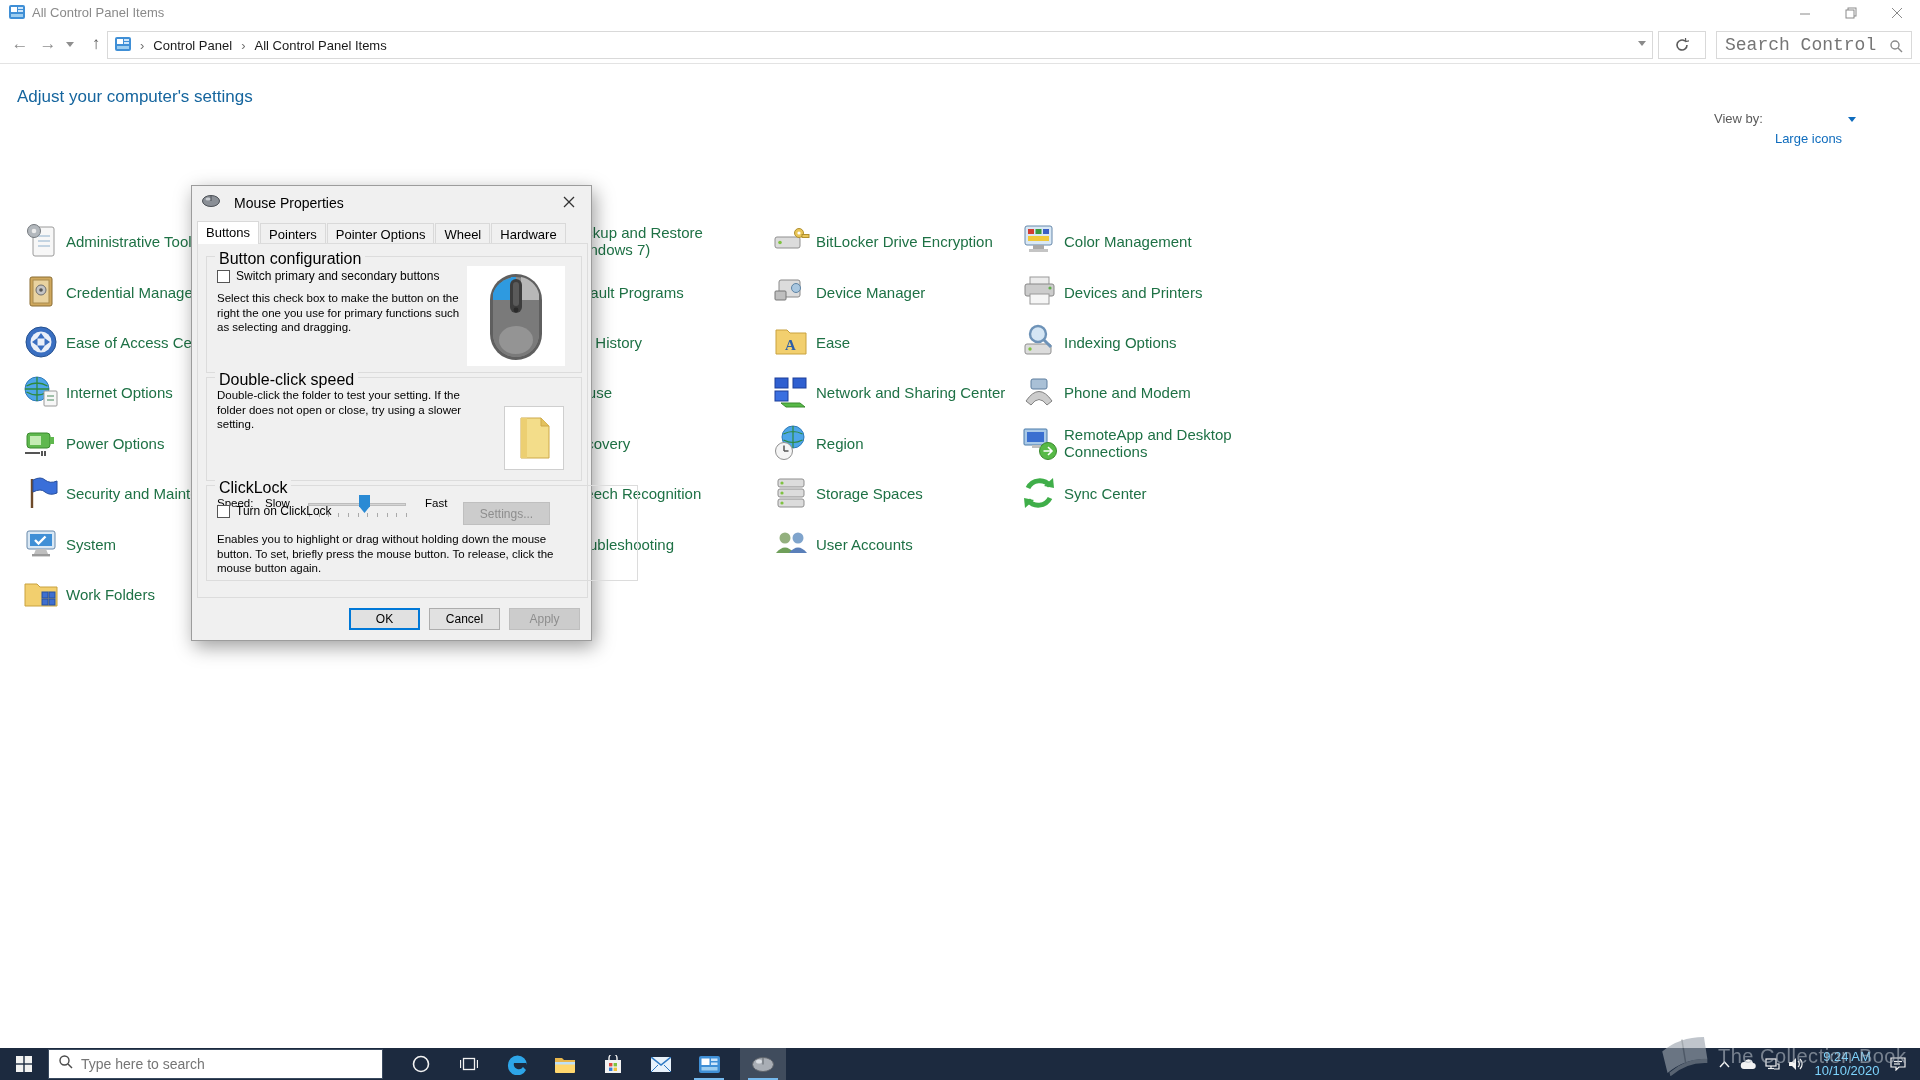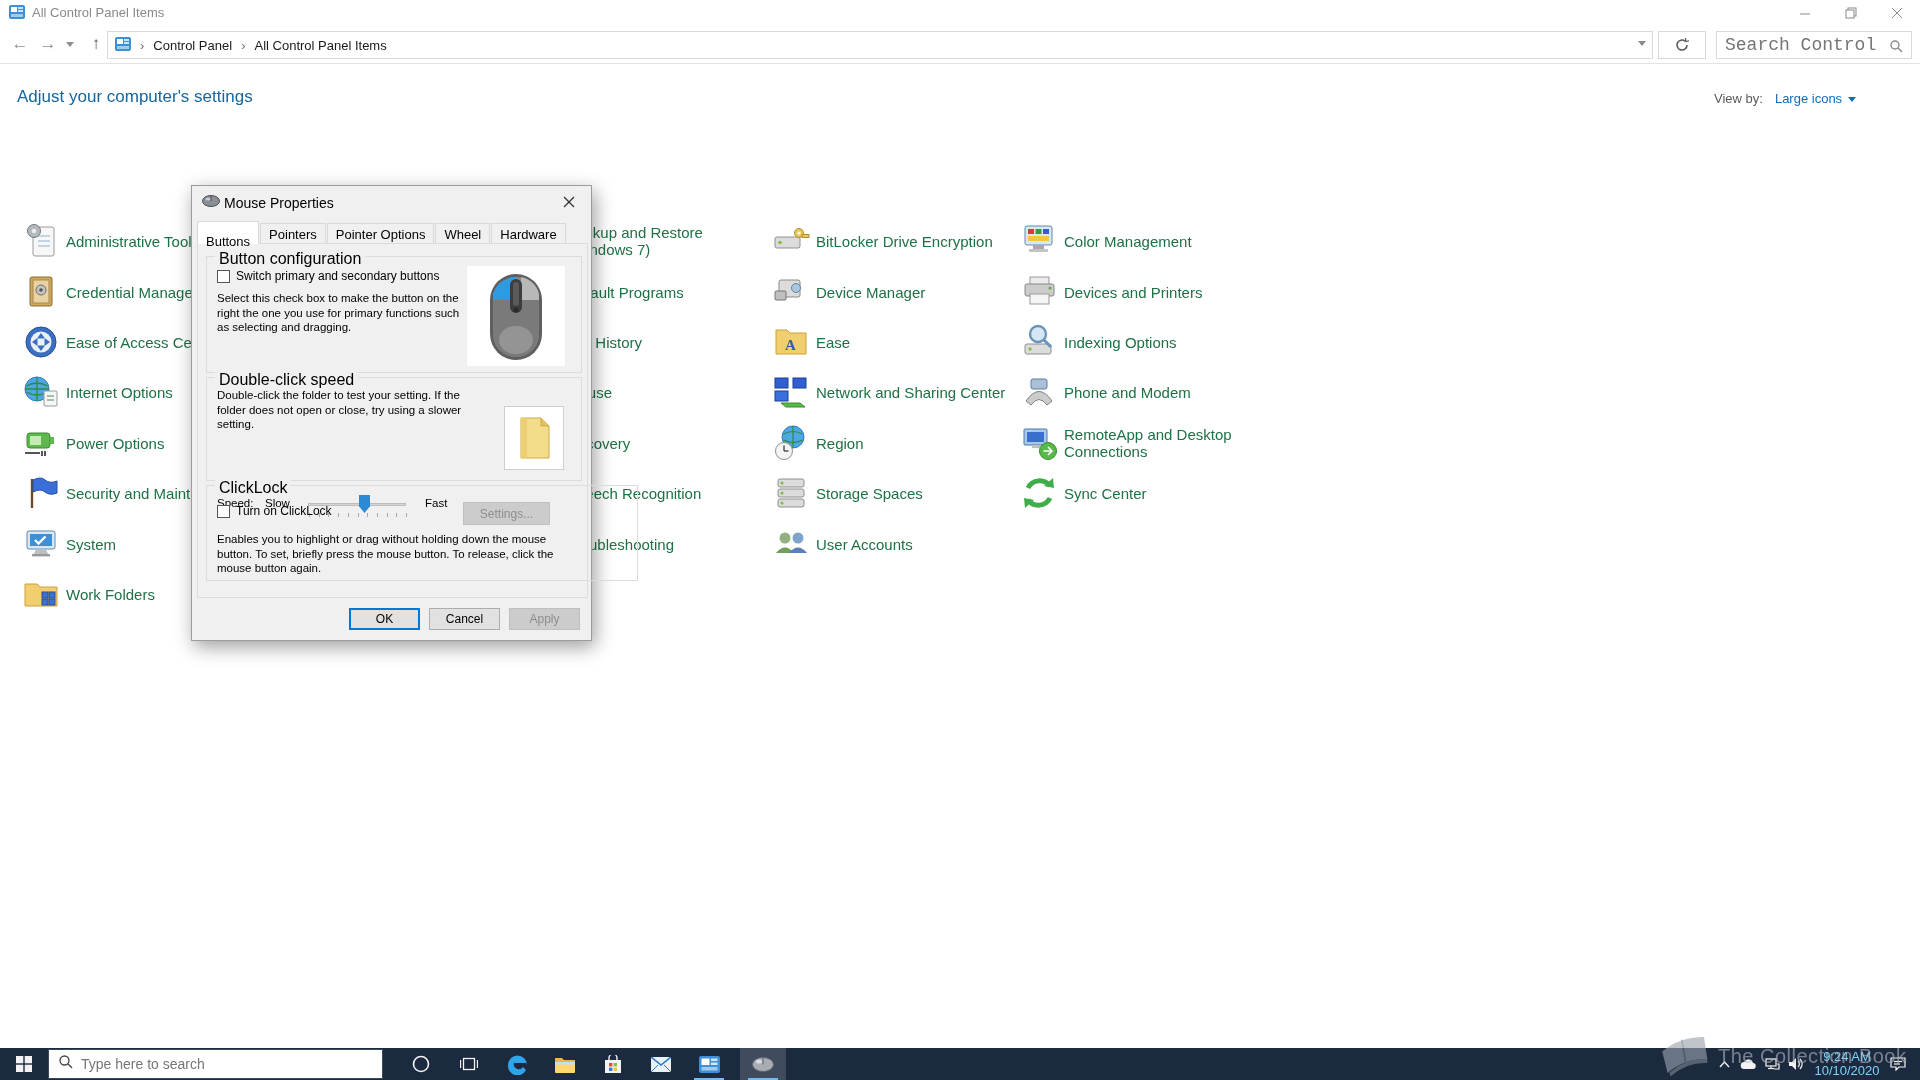--- a/index.html
+++ b/index.html
@@ -28,38 +28,38 @@
   .addr-drop { position:absolute; right:6px; top:9px; width:0; height:0; border-left:4px solid transparent; border-right:4px solid transparent; border-top:5px solid #8a8a8a; }
   .refreshbtn { position:absolute; left:1658px; top:5px; width:48px; height:28px; border:1px solid #d9d9d9; display:flex; align-items:center; justify-content:center; }
   .searchbox { position:absolute; left:1716px; top:5px; width:196px; height:28px; border:1px solid #d9d9d9; display:flex; align-items:center; }
   .searchbox input { border:none; outline:none; width:160px; font-size:18px; color:#555; padding-left:8px; font-family:Liberation Mono, monospace; background:transparent; }
   .searchbox .mag { position:absolute; right:8px; top:7px; }
 
   
   .content { position:absolute; left:0; top:65px; width:1920px; height:983px; background:#fff; }
   .page-heading { position:absolute; left:17px; top:22px; font-size:17px; color:#15659e; }
   .viewby { position:absolute; left:1714px; top:26px; font-size:13px; color:#5a5a5a; display:flex; align-items:center; }
-  .viewby .vb-value { color:#0f6cbd; margin-left:12px; }
+  .viewby .vb-value { color:#0f6cbd; margin-left:12px;margin-top:40px; }
   .viewby .vb-tri { width:0; height:0; border-left:4px solid transparent; border-right:4px solid transparent; border-top:5px solid #0f6cbd; margin-left:6px; margin-top:2px; }
 
   .cp-grid { position:absolute; left:0; top:0; width:1920px; height:983px; }
   .cp-item { position:absolute; height:50px; display:flex; align-items:center; cursor:default; }
   .cp-item .ico { width:38px; height:38px; flex:0 0 38px; }
   .cp-item .lbl { margin-left:6px; font-size:15px; color:#1e7145; max-width:192px; line-height:17px; }
 
   
   .dialog { position:absolute; left:191px; top:185px; width:401px; height:456px; background:#f0f0f0;
             border:1px solid #9c9c9c; box-shadow:3px 6px 18px rgba(0,0,0,.38); z-index:10; font-size:12px; color:#000; }
   .dlg-title { position:absolute; left:0; top:0; width:100%; height:33px; background:#f0f0f0; }
   .dlg-title .t-ico { position:absolute; left:10px; top:9px; }
-  .dlg-title .t-text { position:absolute; left:32px; top:9px; font-size:14px; color:#000;text-align:right; }
+  .dlg-title .t-text { position:absolute; left:42px; top:9px; font-size:14px; color:#000;text-align:right; }
   .dlg-close { position:absolute; right:0; top:0; width:45px; height:31px; display:flex; align-items:center; justify-content:center; }
   .tabstrip { position:absolute; left:5px; top:35px; height:22px; display:flex; }
   .tab { border:1px solid #d9d9d9; border-bottom:none; background:#f0f0f0; padding:3px 8px 2px 8px; font-size:13px; margin-right:1px; position:relative; top:2px; height:20px; }
-  .tab.active { background:#fff; top:0; height:23px; padding-top:12px; z-index:2; }
+  .tab.active { background:#fff; top:0; height:23px; padding-top:3px; z-index:2; }
   .tabpanel { position:absolute; left:5px; top:57px; width:391px; height:355px; background:#f0f0f0; border:1px solid #dcdcdc; }
 
   .grp { position:absolute; border:1px solid #dcdcdc; }
   .grp-label { position:absolute; left:8px; top:-7px; background:#f0f0f0; padding:0 4px; font-size:16px; }
   .g1 { left:8px; top:12px; width:376px; height:117px; }
   .g2 { left:8px; top:133px; width:376px; height:104px; }
   .g3 { left:8px; top:241px; width:432px; height:96px; }
 
   .chkrow { position:absolute; display:flex; align-items:center; }
   .chk { width:13px; height:13px; border:1px solid #555; background:#fff; margin-right:6px; flex:0 0 13px; }

